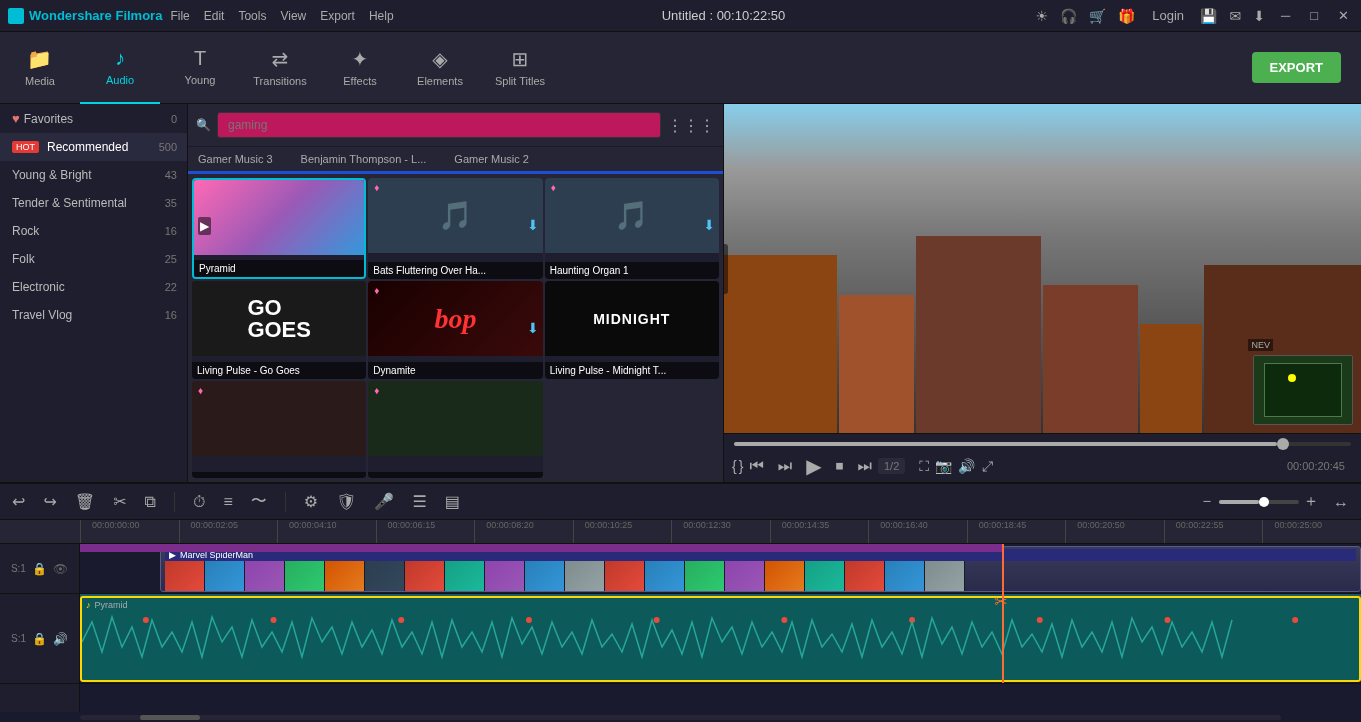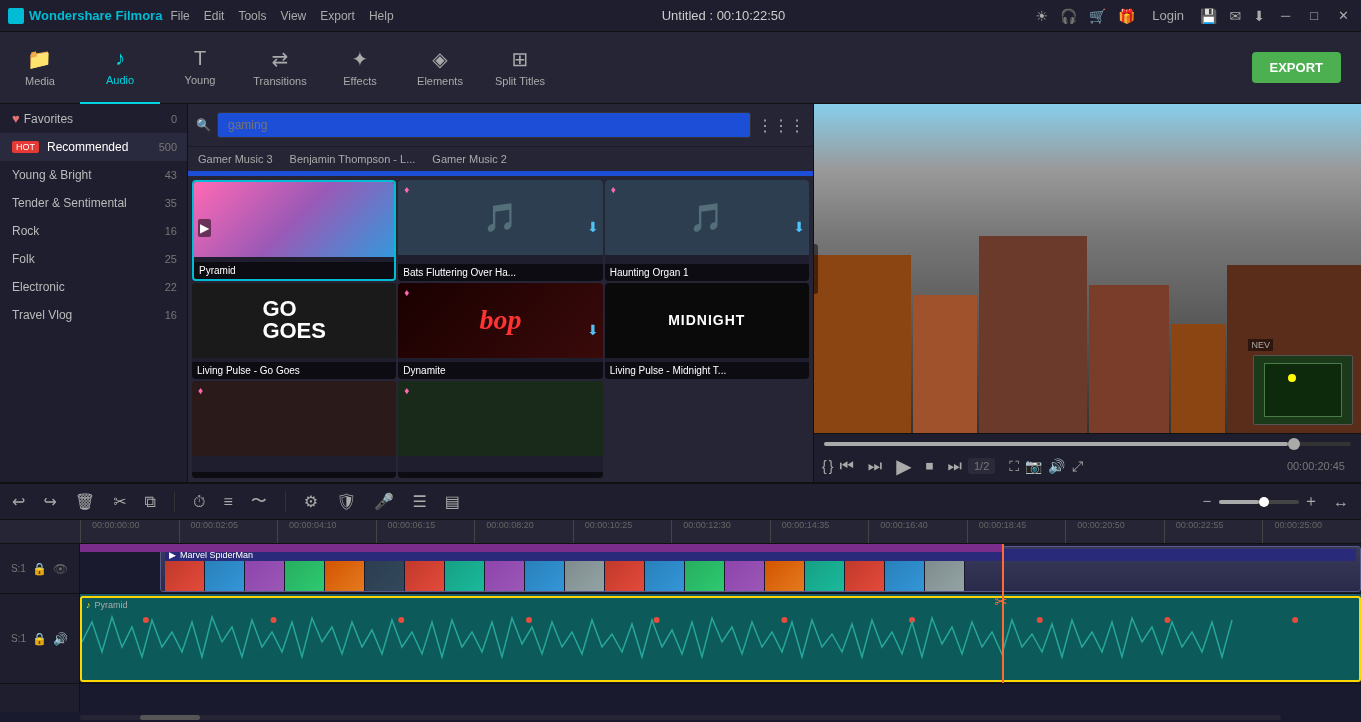--- a/index.html
+++ b/index.html
@@ -32,42 +32,42 @@
     .sidebar-item { display: flex; align-items: center; justify-content: space-between; padding: 7px 10px 7px 12px; cursor: pointer; color: #bbb; font-size: 12px; }
     .sidebar-item.active { background: #2a2a3e; color: #fff; }
     .sidebar-item .hot-badge { background: #e53935; color: #fff; font-size: 9px; padding: 1px 4px; border-radius: 2px; margin-right: 4px; }
     .sidebar-item .count { color: #777; font-size: 11px; }
     .sidebar-item-left { display: flex; align-items: center; gap: 4px; }
     .fav-heart { color: #e57373; font-size: 13px; }
 
     
     .audio-browser { flex: 1; background: #252535; overflow: hidden; display: flex; flex-direction: column; }
     .search-bar { display: flex; align-items: center; padding: 8px; gap: 6px; border-bottom: 1px solid #1a1a2a; }
-    .search-bar input { background: #1d4ed8; border: 1px solid #333; border-radius: 3px; color: #ccc; padding: 5px 10px; font-size: 12px; flex: 1; outline: none; }
+    .search-bar input { background: #be185d; border: 1px solid #333; border-radius: 3px; color: #ccc; padding: 5px 10px; font-size: 12px; flex: 1; outline: none; }
     .search-bar .grid-icon { color: #aaa; cursor: pointer; font-size: 16px; }
-    .top-tracks { display: flex; gap: 17px; padding: 6px 10px; border-bottom: 5px solid #1d4ed8; }
+    .top-tracks { display: flex; gap: 28px; padding: 6px 10px; border-bottom: 3px solid #1d4ed8; }
     .top-track { font-size: 11px; color: #aaa; cursor: pointer; }
     .audio-grid { display: grid; grid-template-columns: repeat(3, 1fr); gap: 2px; padding: 4px; overflow-y: auto; flex: 1; }
     .audio-card { position: relative; border-radius: 4px; overflow: hidden; cursor: pointer; background: #1e1e2e; }
     .audio-card-label { position: absolute; bottom: 0; left: 0; right: 0; background: rgba(0,0,0,0.6); color: #fff; font-size: 10px; padding: 3px 5px; }
     .audio-card-thumb { width: 100%; height: 75px; background: #333; display: flex; align-items: center; justify-content: center; position: relative; overflow: hidden; }
     .audio-thumb-pyramid { background: linear-gradient(135deg, #ff69b4, #9b59b6, #3498db); }
     .audio-thumb-bats { background: #2c3e50; display: flex; align-items: center; justify-content: center; }
     .audio-thumb-haunting { background: #2c3e50; display: flex; align-items: center; justify-content: center; }
     .audio-thumb-goes { background: #1a1a1a; color: #fff; font-size: 16px; font-weight: bold; padding: 8px; }
     .audio-thumb-dynamite { background: #1a0a0a; }
     .audio-thumb-midnight { background: #111; }
     .music-note { font-size: 28px; color: #888; }
     .pink-diamond { color: #ff69b4; font-size: 10px; position: absolute; top: 4px; left: 6px; }
     .download-btn { position: absolute; bottom: 20px; right: 4px; color: #4fc3f7; font-size: 14px; cursor: pointer; }
     .card-selected { border: 2px solid #00bcd4; }
     .card-overlay-icon { position: absolute; bottom: 20px; left: 4px; color: #fff; font-size: 12px; background: rgba(0,0,0,0.5); padding: 2px; border-radius: 2px; }
 
     
-    .preview-panel { width: 548px; background: #eab308; border-left: 1px solid #111; display: flex; flex-direction: column; flex-shrink: 0; }
+    .preview-panel { width: 638px; background: #eab308; border-left: 1px solid #111; display: flex; flex-direction: column; flex-shrink: 0; }
     .preview-video { flex: 1; background: #000; position: relative; overflow: hidden; }
     .preview-minimap { position: absolute; bottom: 8px; right: 8px; width: 100px; height: 70px; background: #333; border: 1px solid #555; border-radius: 2px; }
     .preview-controls { background: #1e1e2e; border-top: 1px solid #111; }
     .preview-seekbar { padding: 8px 10px 4px; }
     .seekbar-track { height: 4px; background: #333; border-radius: 2px; position: relative; }
     .seekbar-fill { height: 100%; background: #aaa; border-radius: 2px; width: 88%; }
     .seekbar-thumb { width: 12px; height: 12px; background: #aaa; border-radius: 50%; position: absolute; top: -4px; left: 88%; }
     .preview-btn { background: none; border: none; color: #aaa; cursor: pointer; font-size: 16px; padding: 2px 4px; }
     .preview-time { font-size: 11px; color: #777; margin-left: auto; margin-right: 8px; }
     .preview-page { font-size: 11px; color: #777; background: #2a2a3a; padding: 2px 6px; border-radius: 3px; margin-right: 8px; }

